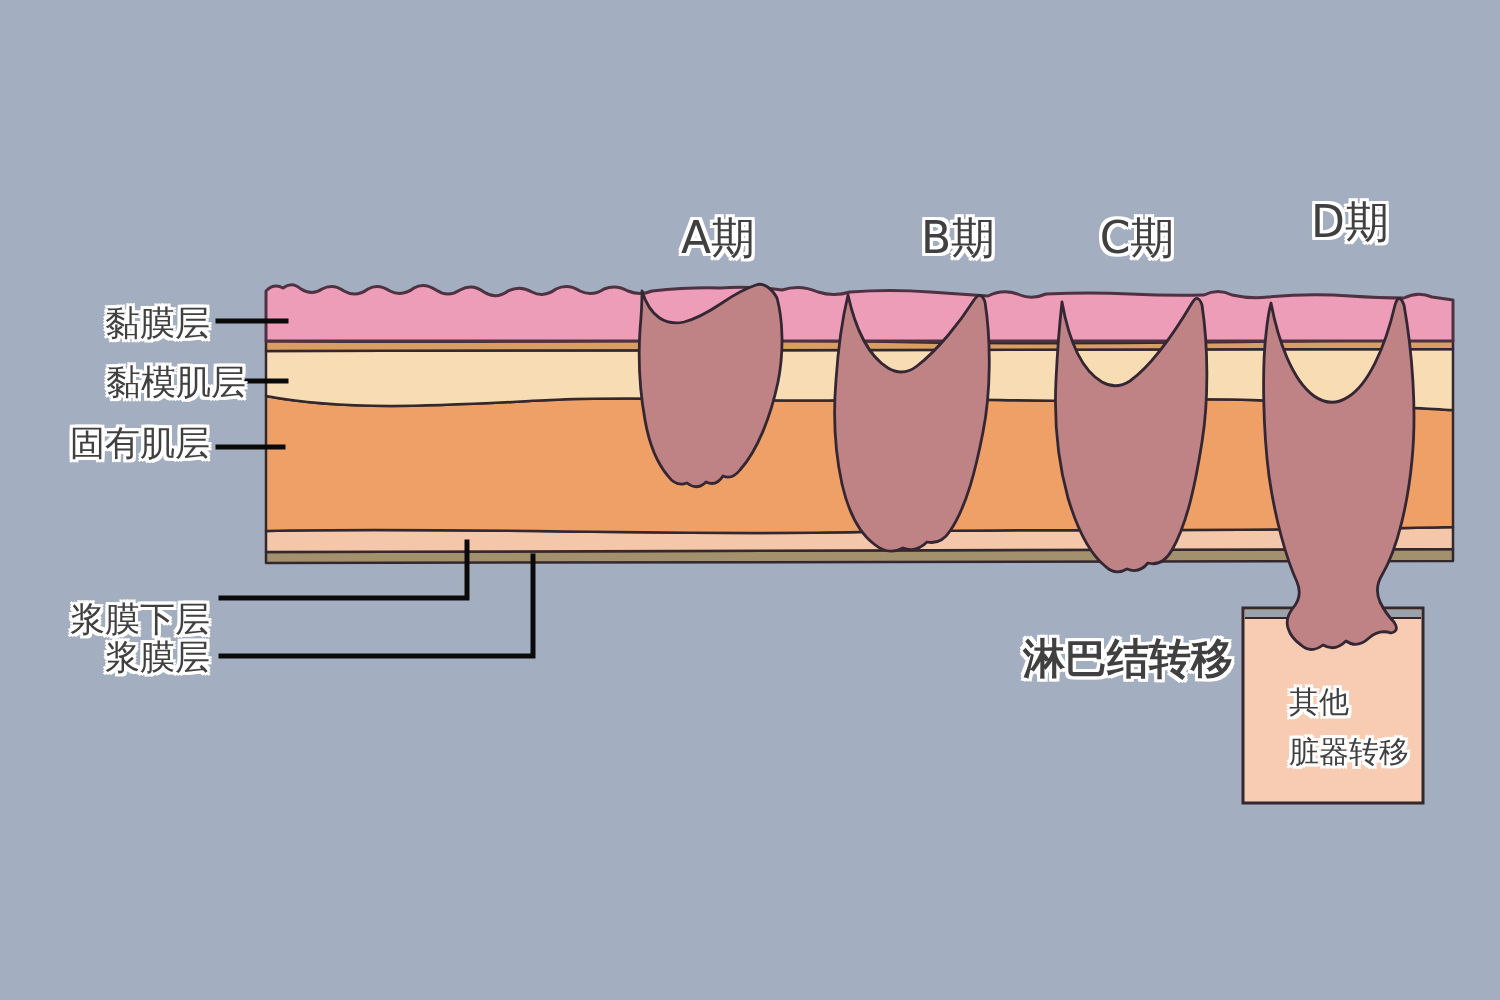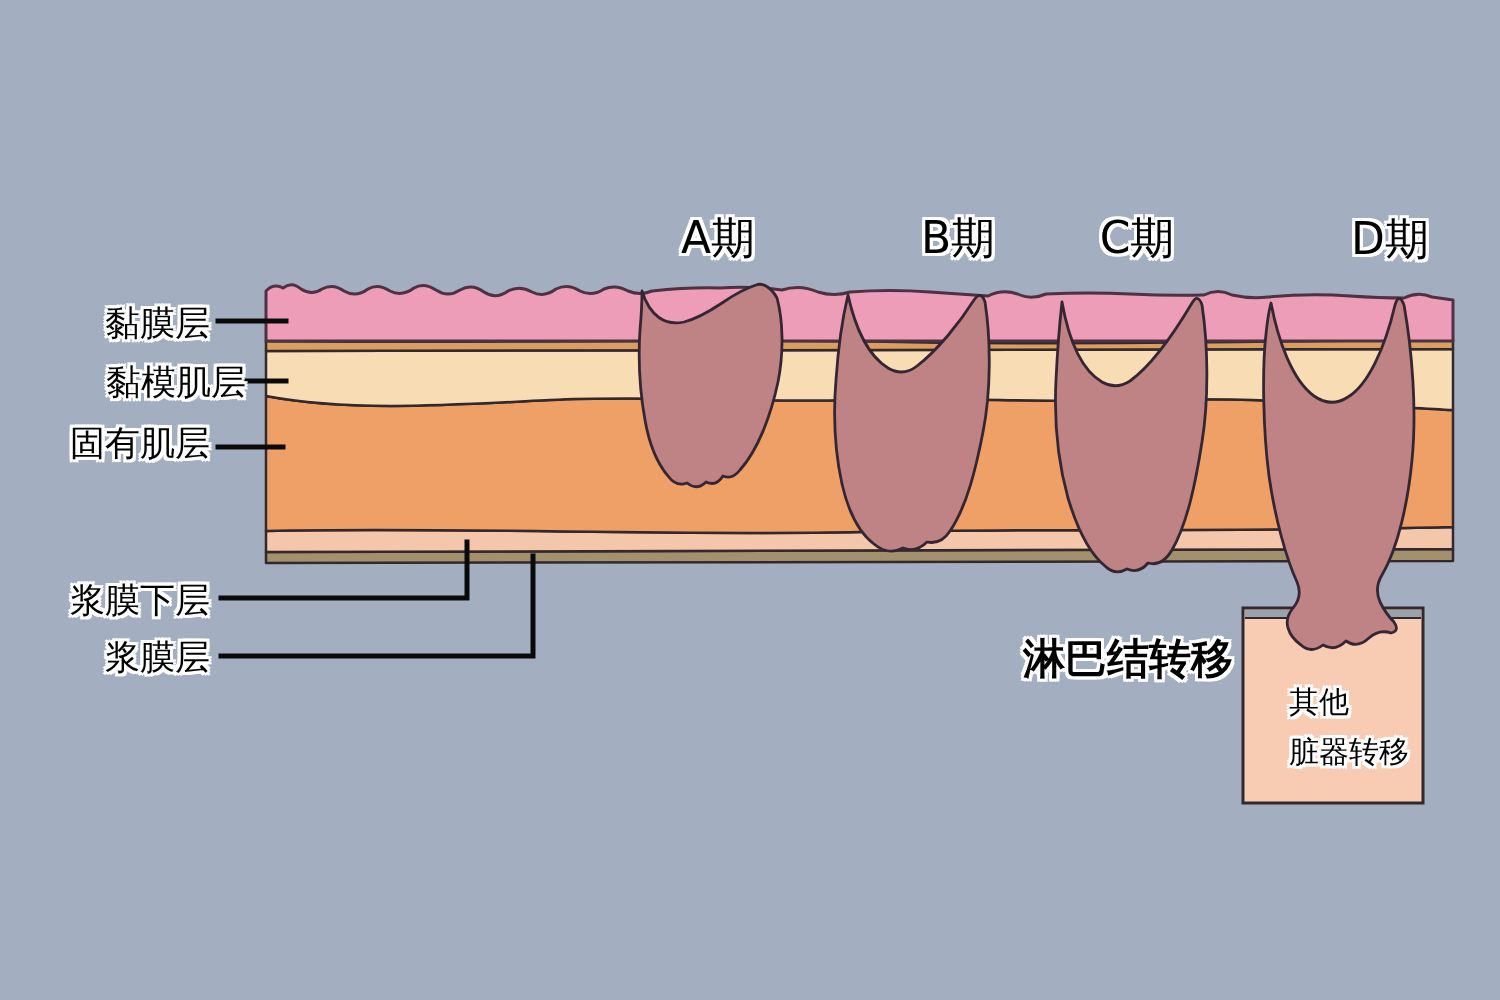--- a/index.html
+++ b/index.html
@@ -5,21 +5,21 @@
   html,body{margin:0;padding:0;}
   body{
     width:1500px;height:1000px;overflow:hidden;
     font-family:"DejaVu Sans","Liberation Sans",sans-serif;
     background:#a4aec1;
   }
   .stage-wrap{position:relative;width:1500px;height:1000px;}
   svg.diagram{position:absolute;left:0;top:0;}
   .lbl{
     position:absolute;
-    color:#000000;
+    color:#404040;
     white-space:nowrap;
     text-shadow:
       -3px -3px 0 #fff, 3px -3px 0 #fff,
       -3px  3px 0 #fff, 3px  3px 0 #fff,
       -3px  0   0 #fff, 3px  0   0 #fff,
        0   -3px 0 #fff, 0    3px 0 #fff,
       -2px -2px 0 #fff, 2px -2px 0 #fff,
       -2px  2px 0 #fff, 2px  2px 0 #fff;
   }
   .layer-lbl{font-size:35px;line-height:46px;text-align:right;}
@@ -120,30 +120,30 @@
       <path d="M221,656 L533,656 L533,556"></path>
     </g>
   </svg>
 
   <div class="lbl layer-lbl" style="right:1290px;top:300px;">黏膜层</div>
 
   <div class="lbl layer-lbl" style="right:1254px;top:359px;padding-left:10px;">黏模肌层</div>
 
   <div class="lbl layer-lbl" style="right:1290px;top:420px;padding-left:15px;">固有肌层</div>
 
-  <div class="lbl layer-lbl" style="right:1290px;top:577px;">浆膜下层</div>
+  <div class="lbl layer-lbl" style="right:1290px;top:596px;">浆膜下层</div>
 
   <div class="lbl layer-lbl" style="right:1290px;top:634px;">浆膜层</div>
 
   <div class="lbl stage-lbl" style="left:718px;top:213px;">A期</div>
 
   <div class="lbl stage-lbl" style="left:958px;top:213px;">B期</div>
 
   <div class="lbl stage-lbl" style="left:1137px;top:213px;">C期</div>
 
-  <div class="lbl stage-lbl" style="left:1350px;top:214px;margin-left:40px;">D期</div>
+  <div class="lbl stage-lbl" style="left:1350px;top:197px;">D期</div>
 
   <div class="lbl lymph-lbl" style="right:267px;top:635px;font-weight:bold;">淋巴结转移</div>
 
   <div class="lbl organ-lbl" style="left:1289px;top:677px;">其他</div>
 
   <div class="lbl organ-lbl" style="left:1289px;top:727px;">脏器转移</div>
 </div>
 
 </body></html>

